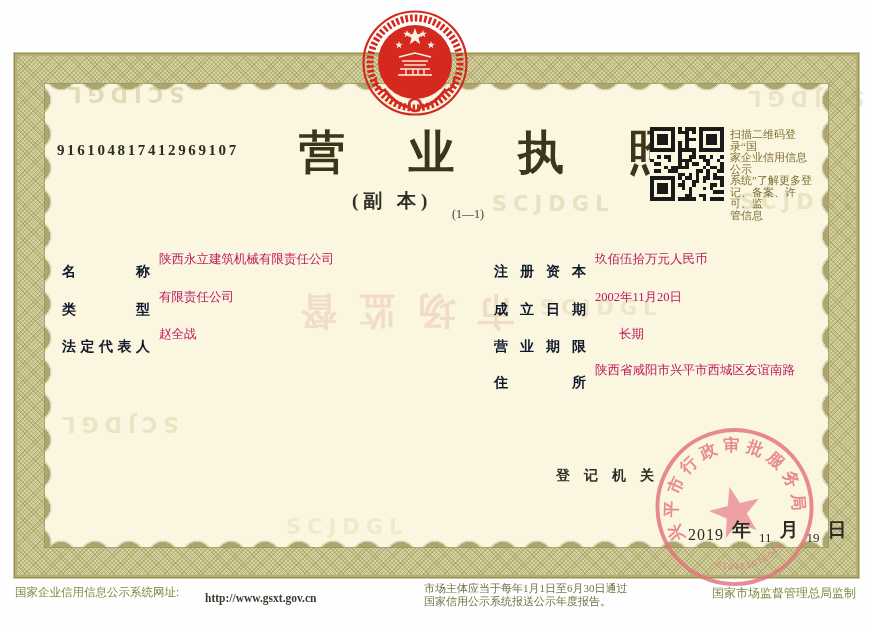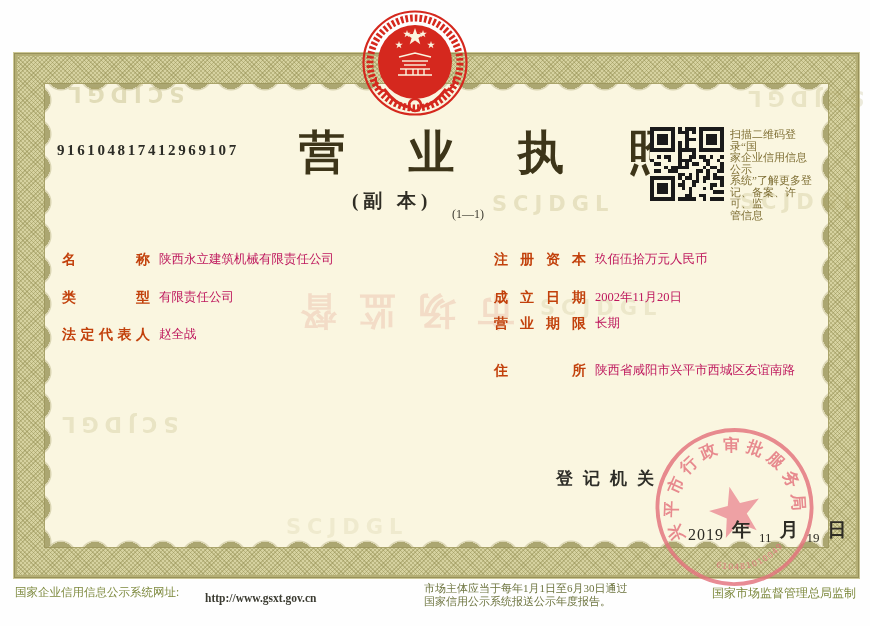--- a/index.html
+++ b/index.html
@@ -43,28 +43,28 @@
       font-size:46px;letter-spacing:26px;color:#3d3519;white-space:nowrap;}
   .doc-subtitle{position:absolute;left:352px;top:188px;z-index:4;font-weight:bold;
       font-size:19px;letter-spacing:5px;color:#2f2d24;}
   .copy-index{position:absolute;left:452px;top:207px;z-index:4;font-size:12px;color:#3c3a30;}
   .qr{position:absolute;left:650px;top:127px;width:74px;height:74px;z-index:4;}
   .qr-caption{position:absolute;left:730px;top:129px;width:84px;z-index:4;
       font-size:11px;line-height:11.5px;color:#7e6e33;white-space:pre-line;}
   
   .row{position:absolute;z-index:4;display:flex;align-items:flex-start;}
   .lab{display:inline-block;font-family:"Liberation Sans","DejaVu Sans",sans-serif;
-      font-weight:bold;font-size:14px;line-height:18px;color:#c2410c;
-      text-align:justify;text-align-last:justify;}
+      font-weight:bold;font-size:14px;line-height:18px;color:#0f172a;
+      text-align:justify;text-align-last:justify;margin-top:12px;}
   .lab-l{width:88px;} .lab-r{width:92px;}
   .val{margin-left:9px;padding-top:3px;font-size:12.5px;line-height:13.6px;color:#be185d;}
   .val-scope{width:302px;}
   .registry{position:absolute;left:556px;top:467px;width:98px;z-index:4;
       font-family:"Liberation Sans","DejaVu Sans",sans-serif;font-weight:bold;
-      font-size:17px;color:#2e2e28;text-align:justify;text-align-last:justify;}
+      font-size:14px;color:#2e2e28;text-align:justify;text-align-last:justify;}
   
   .seal{position:absolute;left:649px;top:423px;width:172px;height:172px;z-index:3;
       transform:rotate(-14deg);opacity:.82;}
   .date-line{position:absolute;left:641px;top:514px;z-index:5;color:#2d2b24;white-space:nowrap;}
   .date-line .num{font-size:16px;position:relative;top:7px;letter-spacing:1px;margin-left:47px;}
   .date-line .num-s{font-size:13px;position:relative;top:9px;}
   .date-line .unit{font-size:19px;font-weight:bold;position:relative;top:3px;margin:0 4px;}
   
   .f-left{position:absolute;left:15px;top:585px;font-size:11.5px;color:#7d893d;z-index:4;}
   .f-url{position:absolute;left:205px;top:592px;font-size:11.5px;font-weight:bold;color:#3b3b31;z-index:4;}
@@ -277,21 +277,21 @@
   </div>
 
   <div class="row" style="left:494px;top:250px;">
     <span class="lab lab-r">注册资本</span>
     <span class="val">玖佰伍拾万元人民币</span>
   </div>
   <div class="row" style="left:494px;top:288px;">
     <span class="lab lab-r">成立日期</span>
     <span class="val">2002年11月20日</span>
   </div>
-  <div class="row" style="left:494px;top:314px;">
+  <div class="row" style="left:494px;top:325px;gap:24px;">
     <span class="lab lab-r">营业期限</span>
     <span class="val">长期</span>
   </div>
   <div class="row" style="left:494px;top:361px;">
     <span class="lab lab-r">住所</span>
     <span class="val">陕西省咸阳市兴平市西城区友谊南路</span>
   </div>
 
   <div class="registry">登记机关</div>
 

